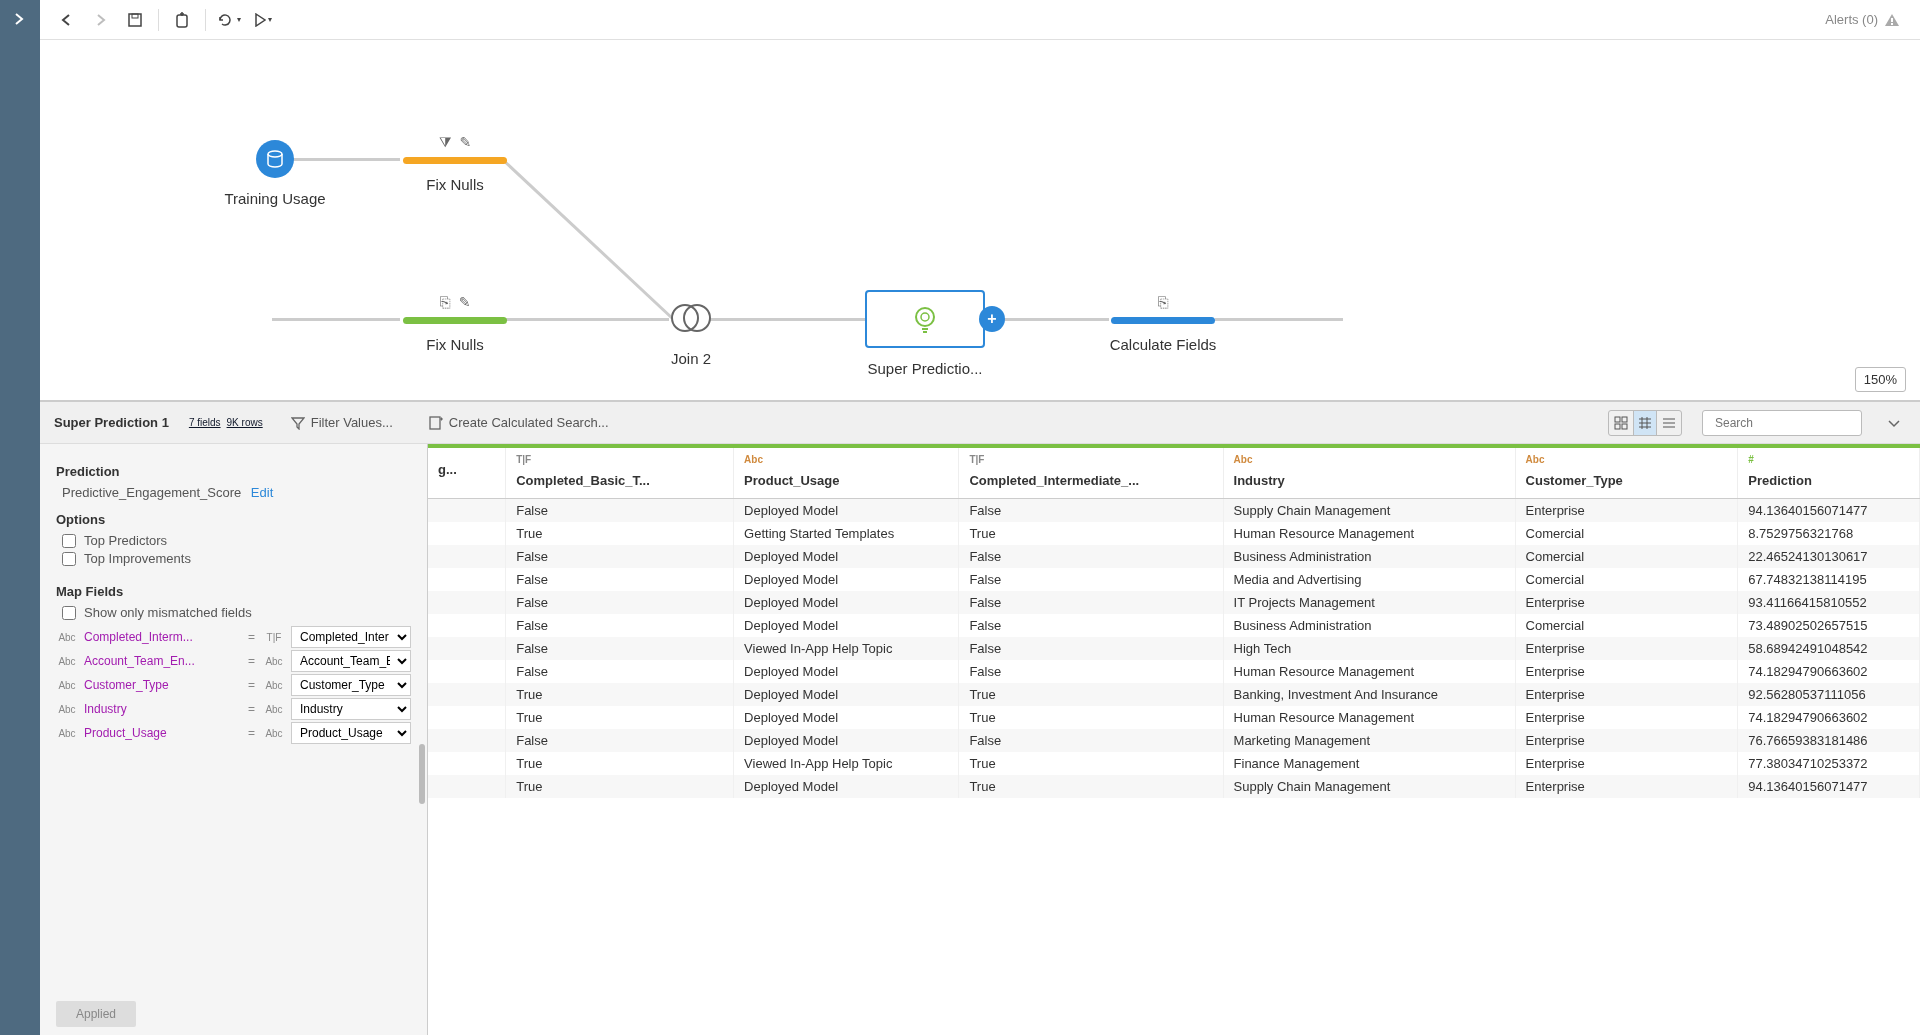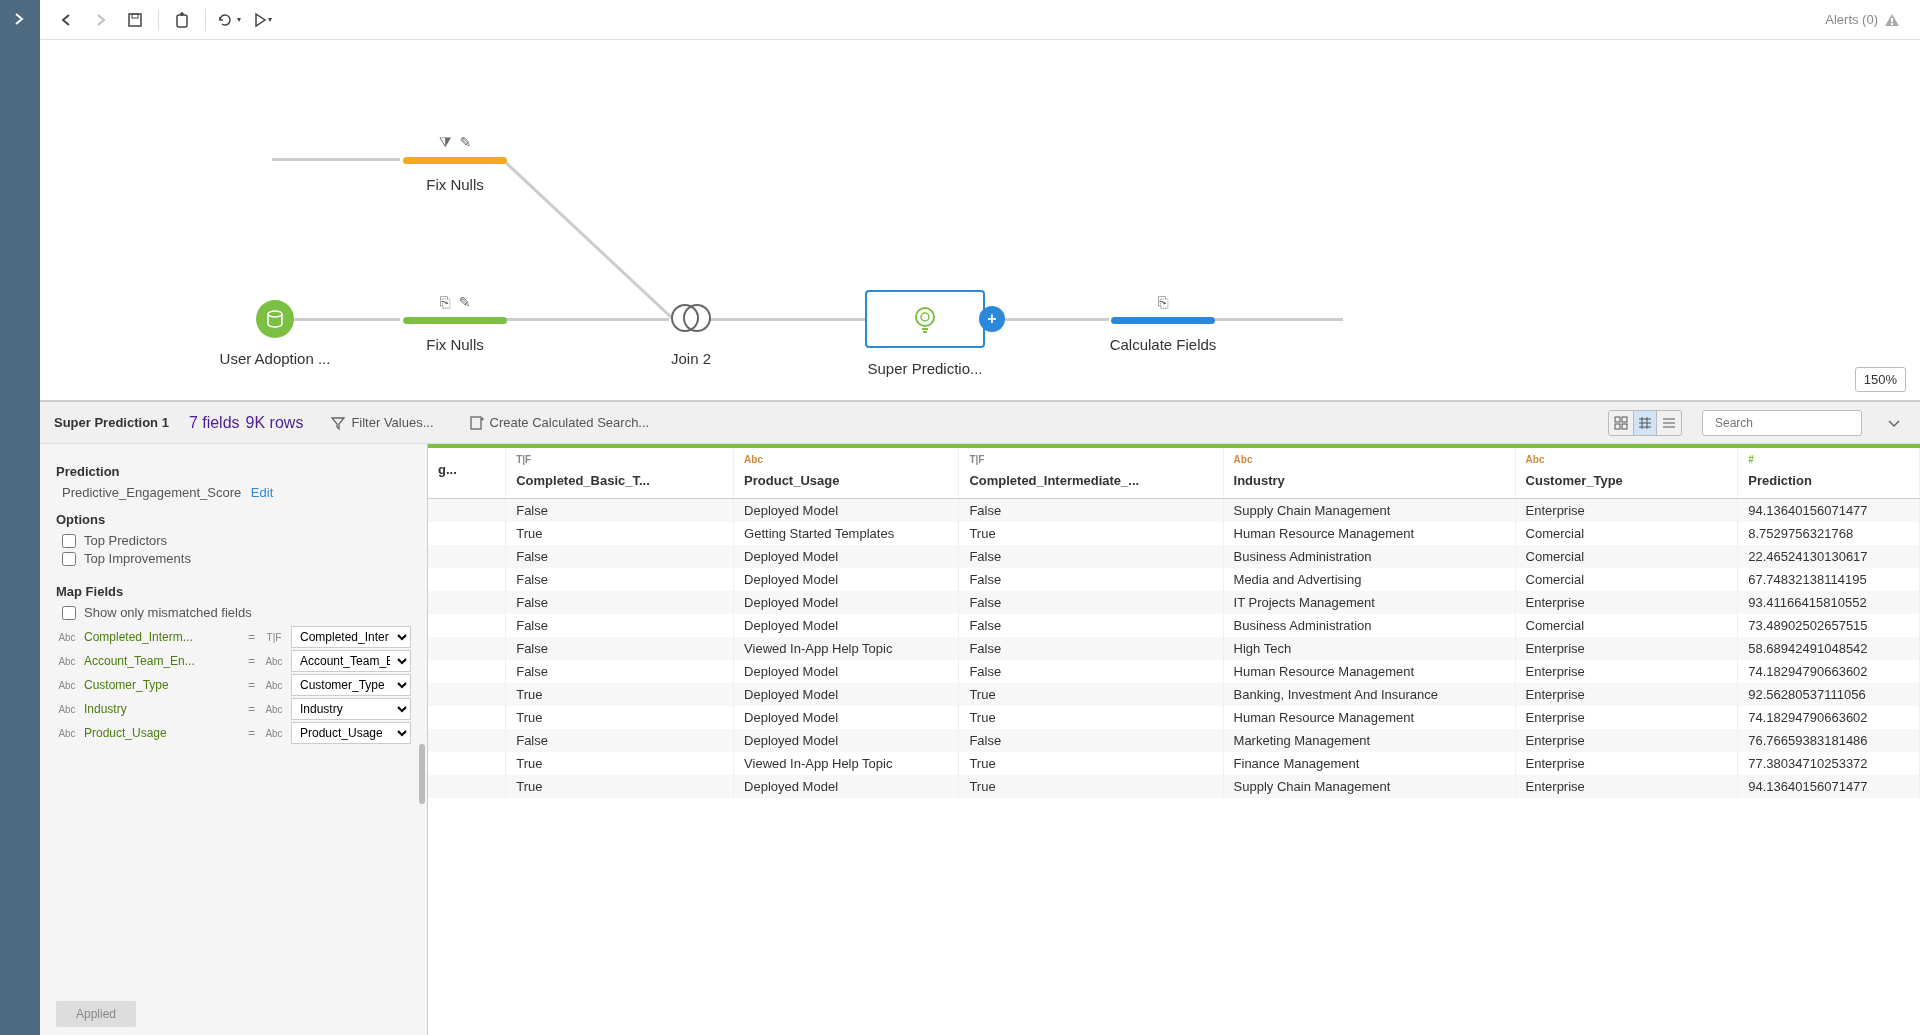--- a/index.html
+++ b/index.html
@@ -29,21 +29,21 @@
 .bar-step .icons { display:flex; justify-content:center; gap:8px; color:#666; margin-bottom:6px; font-size:14px;}
 .bar-step .bar { height: 7px; border-radius: 4px; }
 .bar-orange { background: #f5a623; }
 .bar-green { background: #7bc043; }
 .bar-blue { background: #2c88d9; }
 .connector { position:absolute; height:3px; background:#ccc; }
 .play-tri { width:0; height:0; border-left: 12px solid #888; border-top: 8px solid transparent; border-bottom: 8px solid transparent; margin-left:10px; display:inline-block;}
 .bottom { position:absolute; left:40px; top:400px; right:0; bottom:0; display:flex; flex-direction:column; border-top: 2px solid #ccc; background:#f5f5f5;}
 .bottom-header { height: 42px; display:flex; align-items:center; padding: 0 14px; gap:20px; border-bottom:1px solid #ddd; background:#f0f0f0;}
 .bottom-header .title { font-weight:600; font-size:13px; color:#333;}
-.bottom-header .meta { font-size:16px; color:#4c1d95;}
+.bottom-header .meta { font-size:10px; color:#0f172a;text-decoration:underline;}
 .bottom-header .hb { display:flex; align-items:center; gap:6px; font-size:13px; color:#555; cursor:pointer; padding:4px 8px;}
 .bottom-header .h-spacer { flex:1;}
 .view-toggle { display:flex; border:1px solid #bbb; border-radius:3px; overflow:hidden;}
 .view-toggle .vt { width:24px; height:24px; display:flex; align-items:center; justify-content:center; color:#555; cursor:pointer;}
 .view-toggle .vt.active { background:#d0e4f5; border-left:1px solid #bbb; border-right:1px solid #bbb;}
 .search-box { border:1px solid #bbb; border-radius:3px; height:26px; width:160px; display:flex; align-items:center; padding:0 6px; gap:6px; background:#fff;}
 .search-box input { border:none; outline:none; font-size:12px; flex:1; background:transparent;}
 .expand-icon { width:24px; height:24px; display:flex; align-items:center; justify-content:center; color:#555; cursor:pointer;}
 .bottom-body { flex:1; display:flex; overflow:hidden;}
 .left-panel { width: 388px; border-right:1px solid #ccc; background:#f5f5f5; padding: 0; display:flex; flex-direction:column;}
@@ -51,21 +51,21 @@
 .tabs .tab { flex:1; text-align:center; padding:10px 0; font-size:13px; color:#666; cursor:pointer; border-bottom: 2px solid transparent;}
 .tabs .tab.active { color:#333; border-bottom: 2px solid #555; background:#fff;}
 .panel-content { flex:1; overflow-y:auto; padding: 12px 16px; font-size:13px; color:#333; position:relative;}
 .panel-content .section-label { font-weight:600; margin-bottom:6px; margin-top:8px;}
 .panel-content .pred-row { margin-bottom:12px; color:#555; padding-left:6px;}
 .panel-content .edit-link { color:#2c88d9; cursor:pointer; margin-left:6px;}
 .panel-content .chk { display:flex; align-items:center; gap:8px; margin:3px 0 3px 6px; color:#555;}
 .panel-content .chk input { width:14px; height:14px;}
 .map-row { display:flex; align-items:center; gap:6px; margin:2px 0; font-size:12px;}
 .map-row .type-badge { font-size:10px; color:#888; width:22px; text-align:center;}
-.map-row .fname { flex:1; color:#4d7c0f; overflow:hidden; text-overflow:ellipsis; white-space:nowrap;}
+.map-row .fname { flex:1; color:#a21caf; overflow:hidden; text-overflow:ellipsis; white-space:nowrap;}
 .map-row .eq { color:#888; padding:0 2px;}
 .map-row select { border:1px solid #ccc; background:#fff; font-size:12px; padding:2px 4px; width:120px;}
 .applied-btn { position:absolute; bottom:8px; left:16px; background:#ddd; color:#888; border:none; padding:6px 20px; font-size:12px; border-radius:2px;}
 .scrollbar-v { position:absolute; right:2px; top:300px; width:6px; height:60px; background:#bbb; border-radius:3px;}
 .data-grid { flex:1; overflow:auto; background:#fff; border-top: 4px solid #7bc043;}
 .data-grid table { border-collapse:collapse; width:100%; font-size:13px;}
 .data-grid th { text-align:left; padding: 6px 10px 10px 10px; border-right:1px solid #eee; border-bottom:1px solid #ccc; background:#fff; position:sticky; top:0; vertical-align:top;}
 .data-grid th .col-type { font-size:10px; color:#888; display:block; margin-bottom:8px;}
 .data-grid th .col-type.tf { color:#888;}
 .data-grid th .col-type.abc { color:#d08a3e;}
@@ -141,40 +141,40 @@
   <div class="connector" style="left:232px; top:118px; width:128px;"></div>
   <div class="connector" style="left:232px; top:278px; width:128px;"></div>
   <div class="connector" style="left:465px; top:278px; width:164px;"></div>
   <svg style="position:absolute; left:462px; top:116px; width:180px; height:168px;">
       <line x1="0" y1="3" x2="170" y2="162" stroke="#ccc" stroke-width="3"></line>
     </svg>
   <div class="connector" style="left:670px; top:278px; width:155px;"></div>
   <div class="connector" style="left:944px; top:278px; width:125px;"></div>
   <div class="connector" style="left:1175px; top:278px; width:128px;"></div>
 
+  <div class="node" style="left:160px; top:100px; width:150px;">
+    <div class="node-circle node-db blue">
+        <svg width="20" height="20" fill="#fff">
+          <ellipse cx="10" cy="5" rx="7" ry="3" fill="none" stroke="#fff" stroke-width="1.5"></ellipse>
+          <path d="M3 5 L3 15 A7 3 0 0 0 17 15 L17 5" fill="none" stroke="#fff" stroke-width="1.5"></path>
+        </svg>
+      </div>
+    <div class="label">Training Usage</div>
+  </div>
   <div class="node" style="left:360px; top:94px; width:110px;">
     <div class="bar-step">
       <div class="icons">
           <span>⧩</span>
           <span>✎</span>
         </div>
       <div class="bar bar-orange"></div>
     </div>
     <div class="label">Fix Nulls</div>
   </div>
 
-  <div class="node" style="left:150px; top:260px; width:170px;">
-    <div class="node-circle node-db">
-        <svg width="20" height="20" fill="#fff">
-          <ellipse cx="10" cy="5" rx="7" ry="3" fill="none" stroke="#fff" stroke-width="1.5"></ellipse>
-          <path d="M3 5 L3 15 A7 3 0 0 0 17 15 L17 5" fill="none" stroke="#fff" stroke-width="1.5"></path>
-        </svg>
-      </div>
-    <div class="label">User Adoption ...</div>
-  </div>
   <div class="node" style="left:360px; top:254px; width:110px;">
     <div class="bar-step">
       <div class="icons">
           <span>⎘</span>
           <span>✎</span>
         </div>
       <div class="bar bar-green"></div>
     </div>
     <div class="label">Fix Nulls</div>
   </div>

